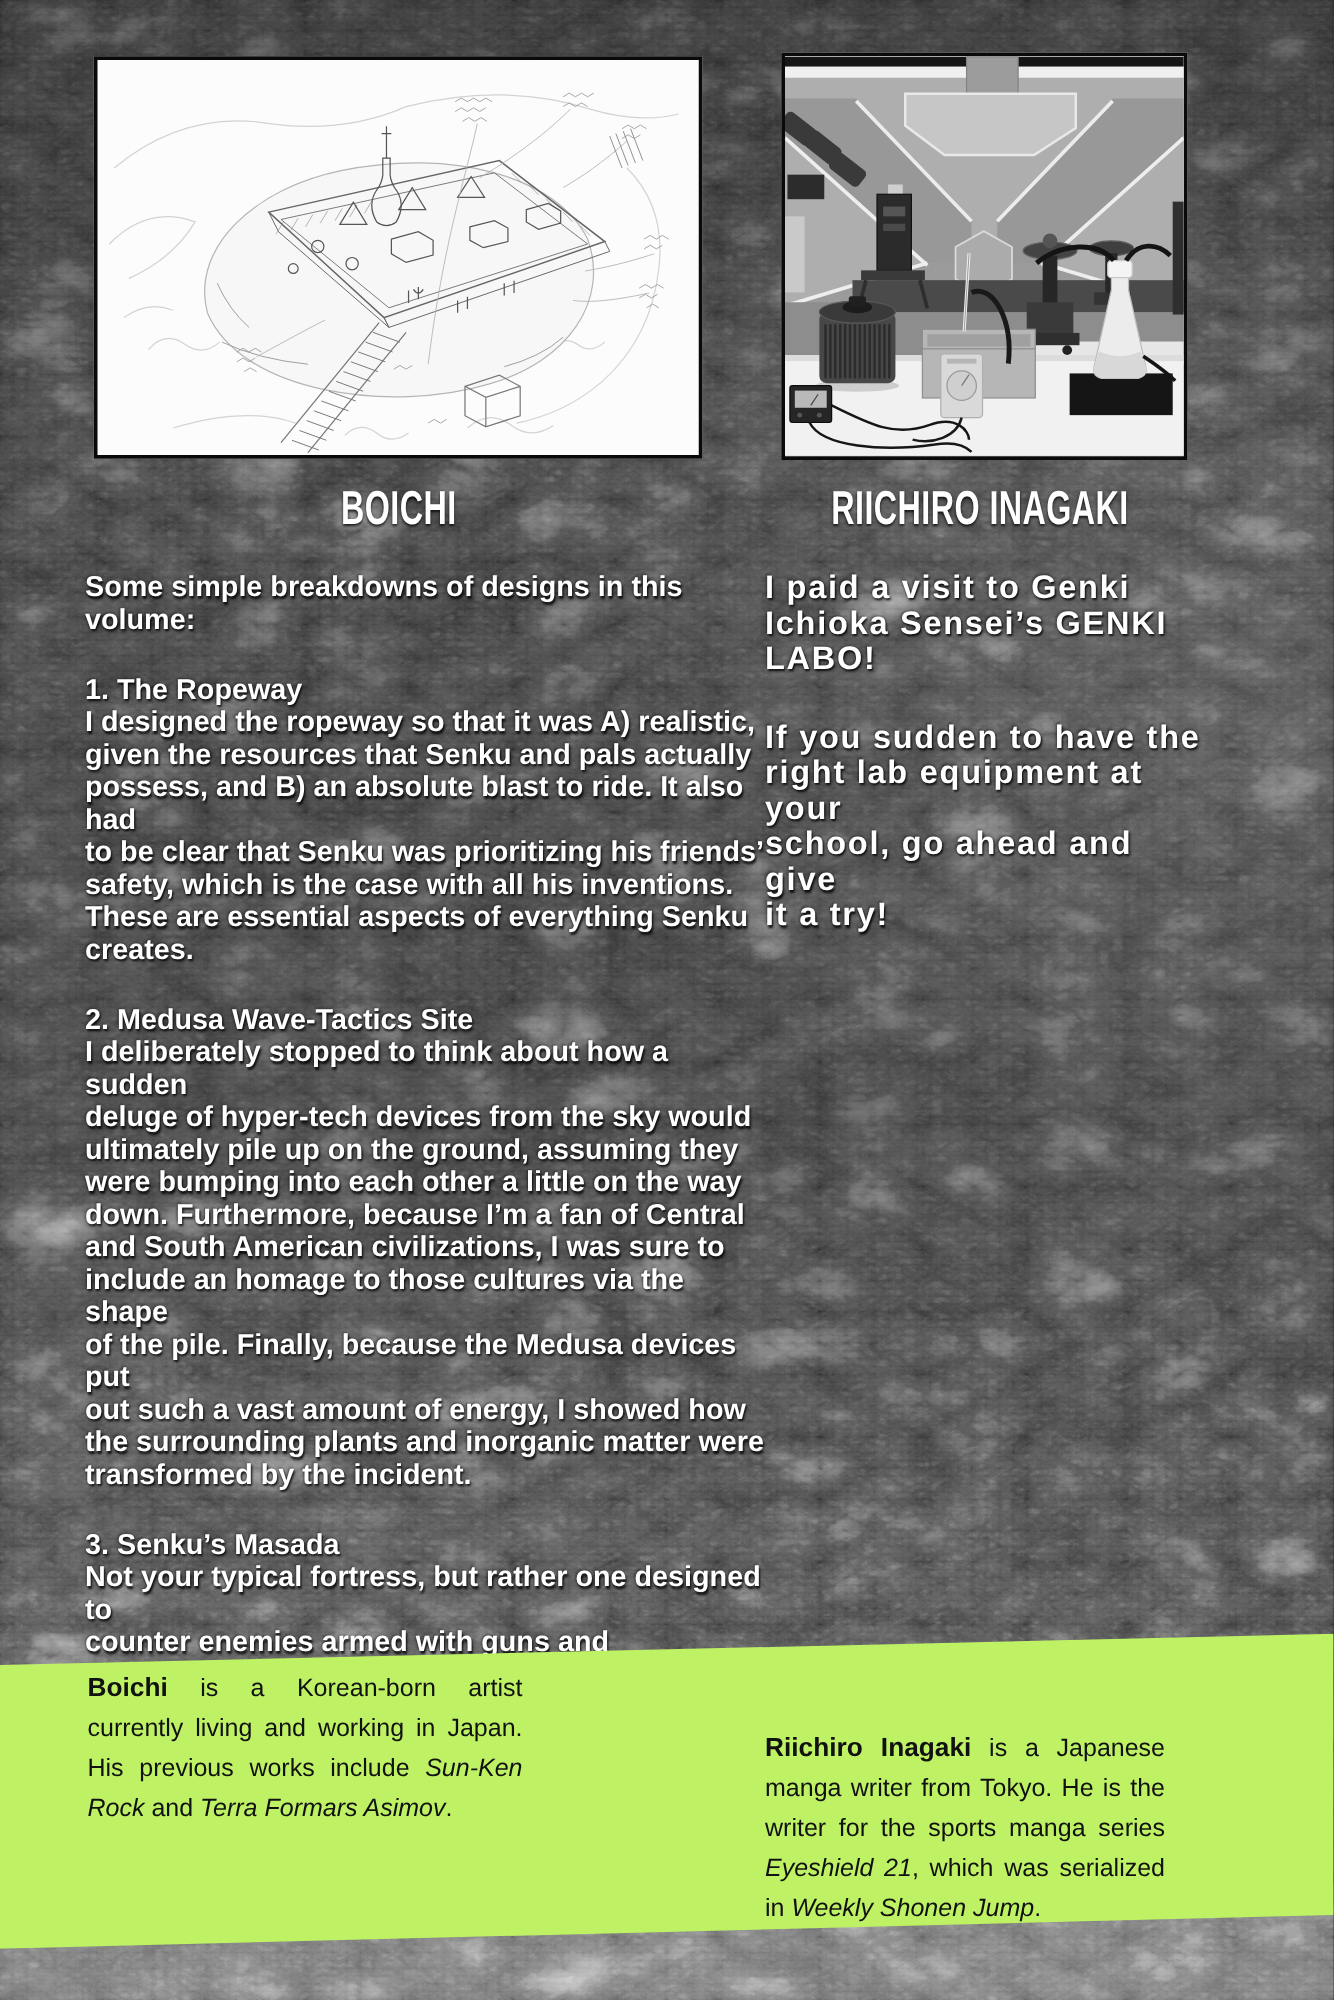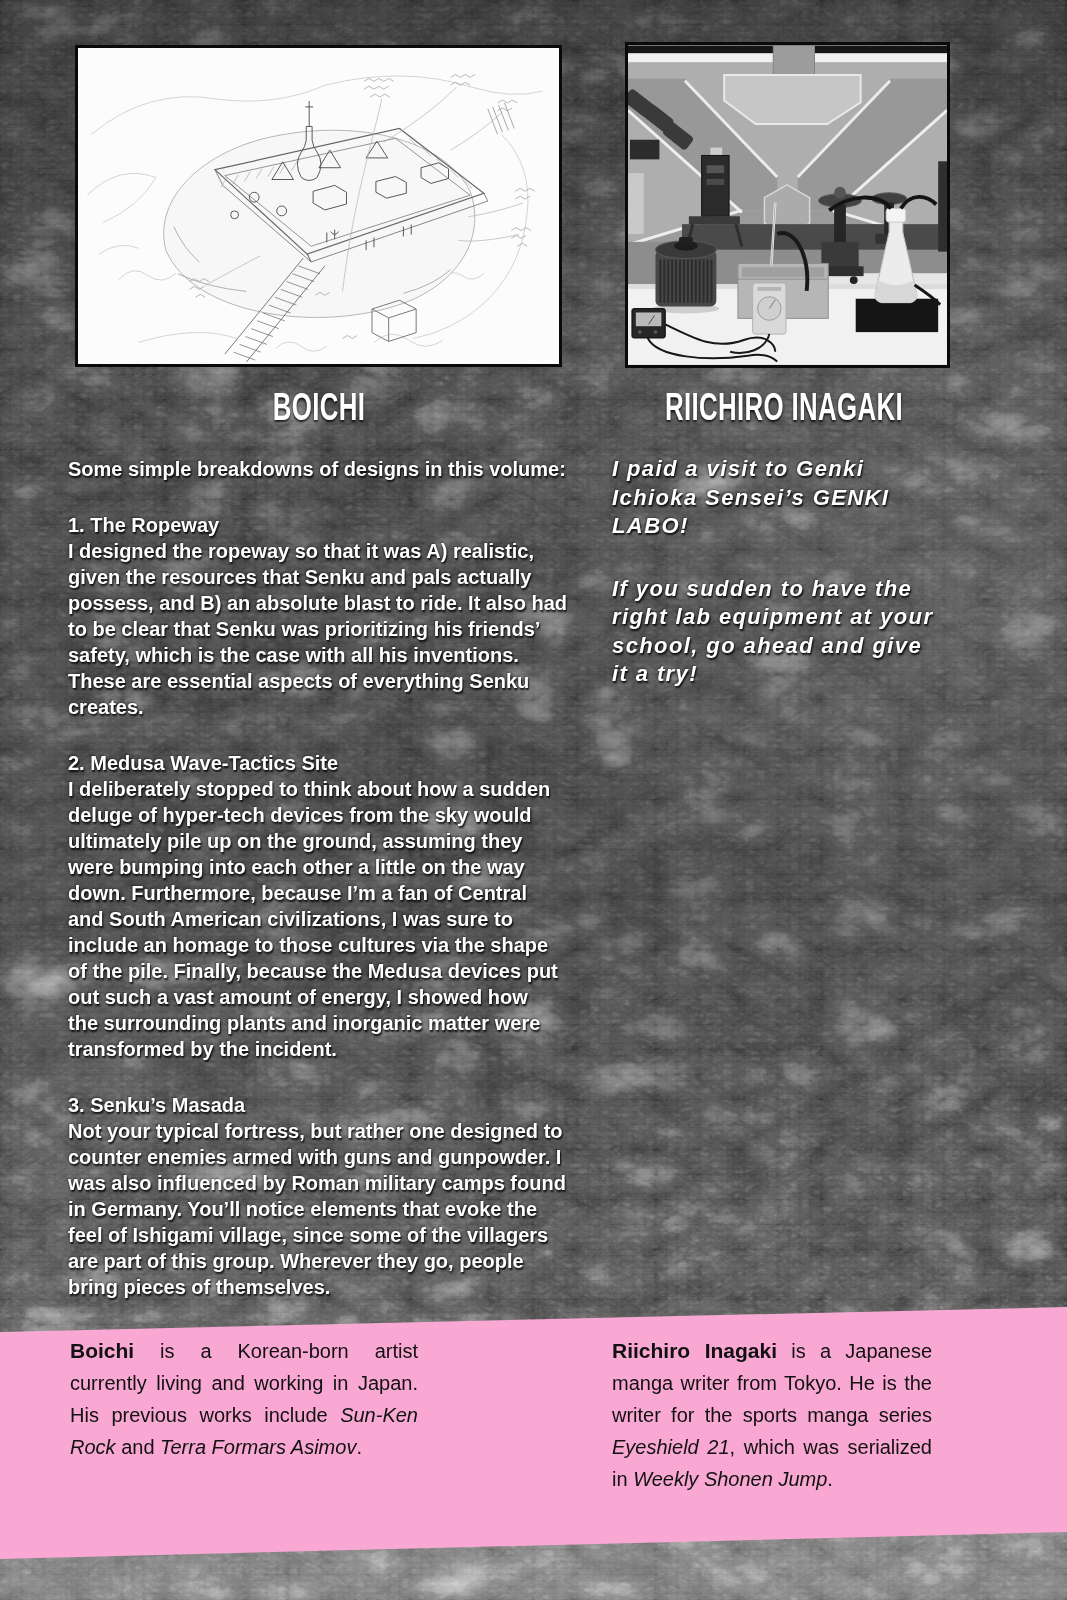--- a/index.html
+++ b/index.html
@@ -37,36 +37,36 @@
     white-space:nowrap;
   }
   .heading-left{top:388px;left:75px;width:487px;}
   .heading-right{top:388px;left:608px;width:352px;}
   .coltext{position:absolute;z-index:2;color:#ffffff;}
   .coltext p{
     margin:0;white-space:pre-line;font-weight:bold;
     text-shadow:1px 2px 2px rgba(0,0,0,0.9), -1px -1px 2px rgba(0,0,0,0.4);
   }
   .coltext-left{left:68px;top:456px;width:548px;}
-  .coltext-left p{font-size:20px;line-height:26px;margin-bottom:30px;}
+  .coltext-left p{font-size:23px;line-height:26px;margin-bottom:30px;}
   .coltext-right{left:612px;top:455px;width:352px;}
-  .coltext-right p{font-size:22px;line-height:28.5px;letter-spacing:1.4px;margin-bottom:34px;font-style:italic;}
+  .coltext-right p{font-size:26px;line-height:28.5px;letter-spacing:1.4px;margin-bottom:34px;}
   .bio-band{
     position:absolute;left:0;top:1295px;width:1067px;height:280px;z-index:3;
-    background:#f9a8d4;
+    background:#bef264;
     clip-path:polygon(0 37px,1067px 12px,1067px 237px,0 264px);
   }
   .bio{
     position:absolute;top:40px;color:#111111;font-size:20px;line-height:32px;
     text-align:justify;
   }
   .bio b{font-weight:bold;font-size:21px;}
   .bio i{font-style:italic;}
   .bio-boichi{left:70px;width:348px;}
-  .bio-riichiro{left:612px;width:320px;}
+  .bio-riichiro{left:612px;width:320px;margin-top:48px;}
 </style>
 </head>
 <body>
 
 <svg class="rock-svg" width="1067" height="1600" viewBox="0 0 1067 1600">
   <defs>
     <filter id="rockCoarse" x="0%" y="0%" width="100%" height="100%">
       <feTurbulence type="turbulence" baseFrequency="0.012 0.02" numOctaves="5" seed="8" stitchTiles="stitch"></feTurbulence>
       <feColorMatrix type="matrix" values="0.33 0.33 0.33 0 0  0.33 0.33 0.33 0 0  0.33 0.33 0.33 0 0  0 0 0 0 1"></feColorMatrix>
       <feComponentTransfer>

